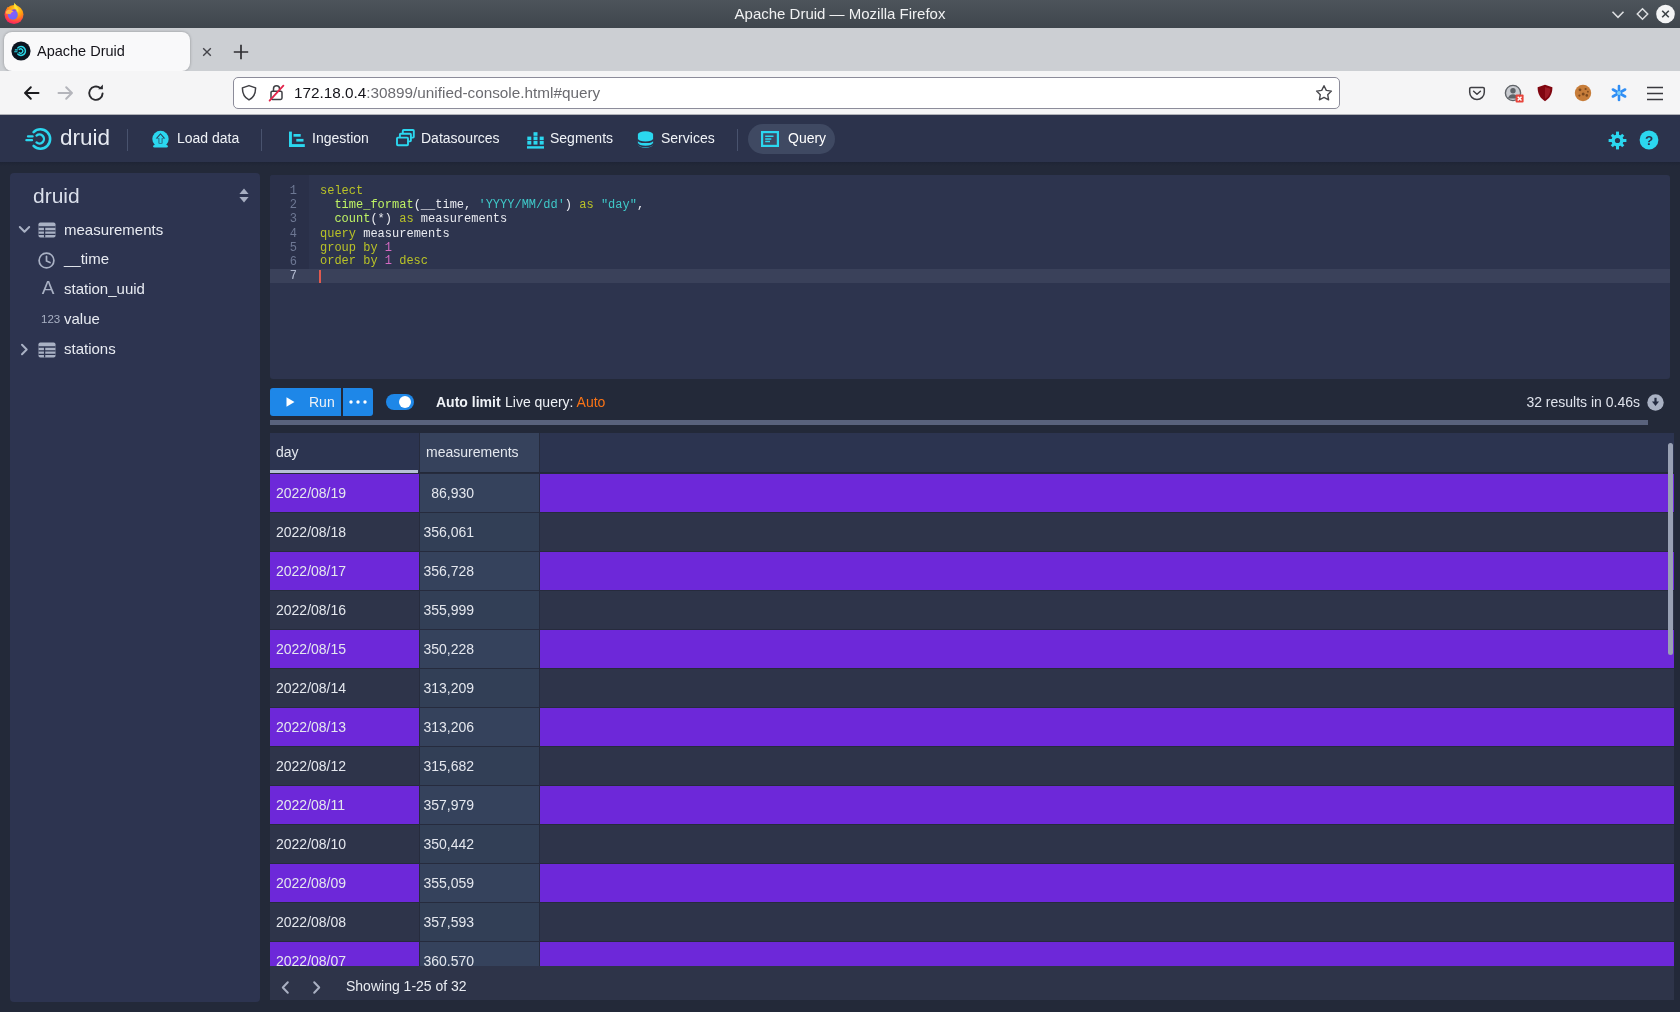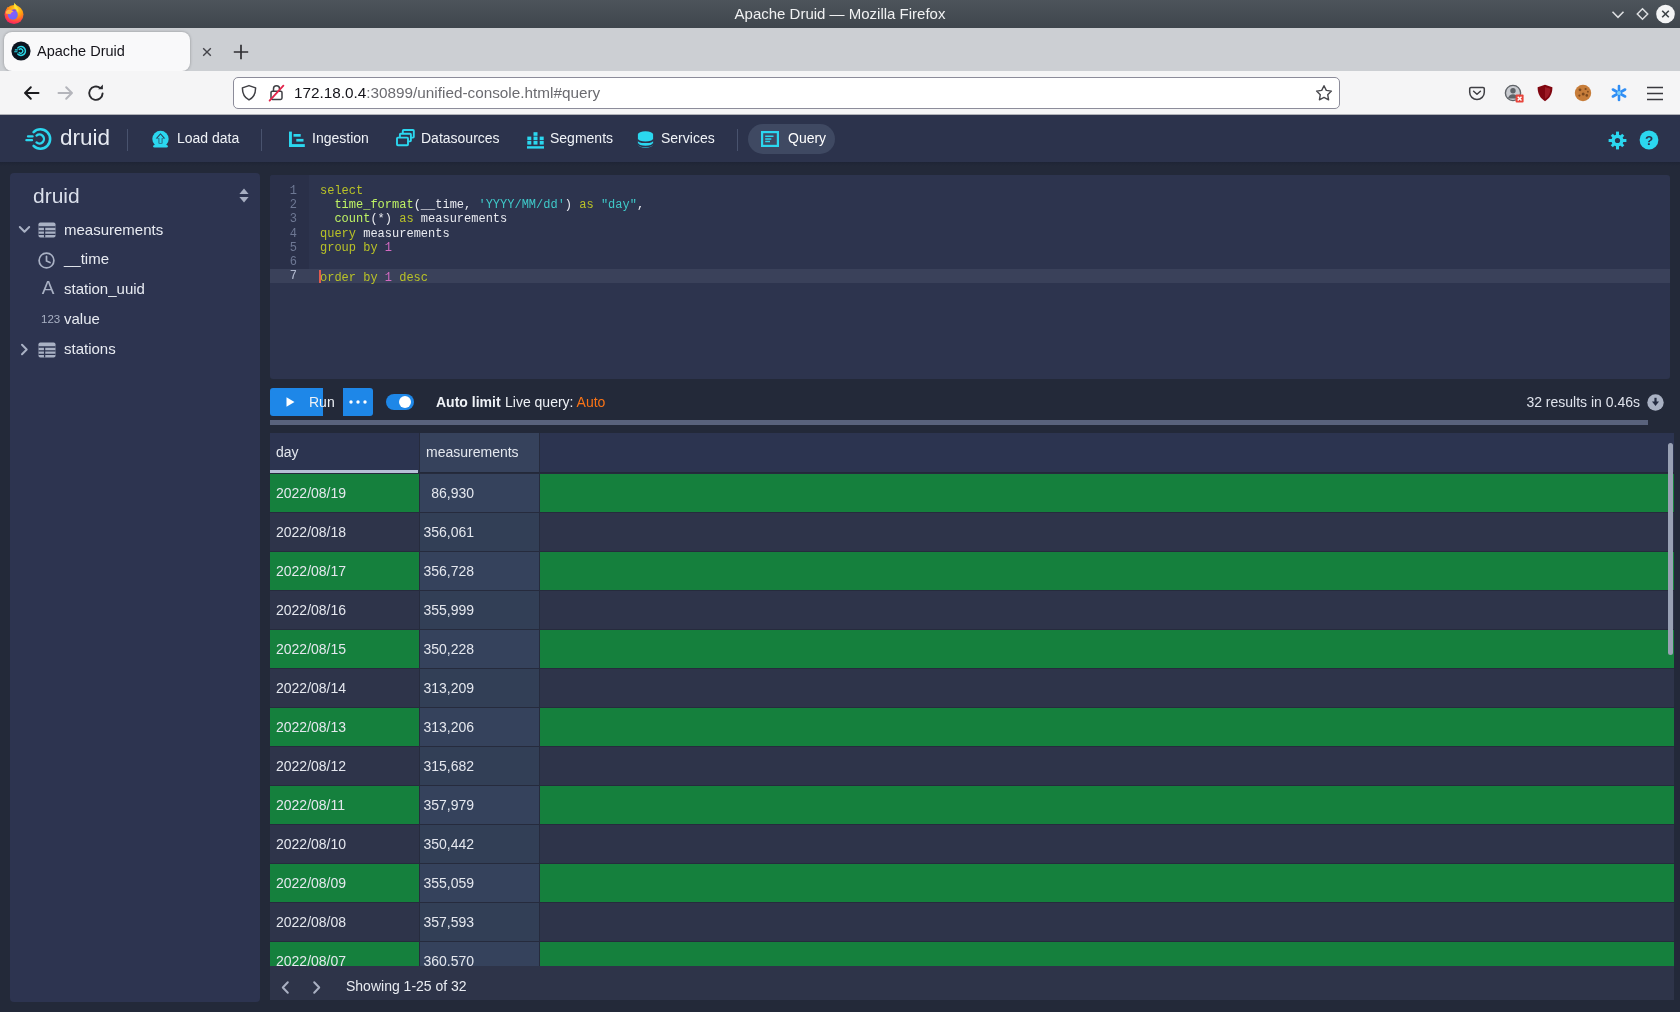--- a/index.html
+++ b/index.html
@@ -38,35 +38,35 @@
   .gl { position:absolute; left:0; width:27px; text-align:right; font-family:"Liberation Mono",monospace;
         font-size:12px; line-height:14.2px; color:#6e7894; }
   .cl { position:absolute; left:50px; font-family:"Liberation Mono",monospace; font-size:12px;
         line-height:14.2px; white-space:pre; color:#e8eaf0; }
   .kw { color:#b9c227; } .fn { color:#bef264; } .st { color:#3fc9c9; } .nu { color:#d36ac2; }
   #curline { left:0; top:94px; width:1400px; height:14.4px; background:#3a415a; }
   #cursor { left:49px; top:94.5px; width:2px; height:13.5px; background:#e05a4f; }
 
   
   .bluebtn { background:#1e87e8; }
-  #runbtn { left:270px; top:388px; width:53px; height:28px; border-radius:3px 0 0 3px; }
+  #runbtn { left:270px; top:388px; width:71px; height:28px; border-radius:3px 0 0 3px; }
   #dotbtn { left:343px; top:388px; width:30px; height:28px; border-radius:0 3px 3px 0; }
   #toggle { left:386px; top:394px; width:28px; height:16px; border-radius:8px; background:#1e87e8; }
   #knob { left:13px; top:2px; width:12px; height:12px; border-radius:50%; background:#ffffff; }
   .runtext { font-size:14px; color:#eef1f6; height:28px; line-height:28px; }
   #splitter { left:270px; top:420px; width:1378px; height:4.5px; background:#59627c; }
 
   
   #table { left:270px; top:433px; width:1404px; height:569px; overflow:hidden; }
   #thead { left:0; top:0; width:1404px; height:38.8px; background:#2c3450; }
   .hdr { top:0; height:38px; line-height:38px; font-size:14px; color:#e3e7ee;text-align:center; }
   #sortline { left:0; top:37px; width:148px; height:3px; background:#b6c0d6; z-index:3; }
   .vline { position:absolute; top:0; width:1px; height:533px; background:#262b3d; z-index:2; }
   .row { position:absolute; left:0; width:1404px; height:39px; border-top:1px solid #262b3d; }
-  .rA { background:#15803d; } .rB { background:#2e344a; }
+  .rA { background:#6d28d9; } .rB { background:#2e344a; }
   .mcell { position:absolute; left:150px; top:0; width:119px; height:39px; }
   .mA { background:#35425c; } .mB { background:#323f56; }
   .dtext { position:absolute; left:6px; top:0; height:38px; line-height:38px; font-size:14px; color:#e4e7ee; }
   .vtext { position:absolute; left:150px; top:0; width:54px; height:38px; line-height:38px;
            font-size:14px; color:#e4e7ee; text-align:right; }
   #pager { left:270px; top:966px; width:1404px; height:34px; background:#2e3449; }
   #thumb { left:1668px; top:443px; width:5px; height:212px; background:#99a1b4; border-radius:2.5px; }
 </style>
 </head>
 <body>
@@ -297,21 +297,21 @@
     <div class="gl" style="top:37.4px;">3</div>
     <div class="gl" style="top:51.6px;">4</div>
     <div class="gl" style="top:65.8px;">5</div>
     <div class="gl" style="top:80px;">6</div>
     <div class="gl" style="top:94.2px; color:#aeb6cc;">7</div>
     <div class="cl" style="top:9px;"><span class="kw">select</span></div>
     <div class="cl" style="top:23.2px;">  <span class="fn">time_format</span>(__time, <span class="st">'YYYY/MM/dd'</span>) <span class="kw">as</span> <span class="st">"day"</span>,</div>
     <div class="cl" style="top:37.4px;">  <span class="fn">count</span>(*) <span class="kw">as</span> measurements</div>
     <div class="cl" style="top:51.6px;"><span class="kw">query</span> measurements</div>
     <div class="cl" style="top:65.8px;"><span class="kw">group by</span> <span class="nu">1</span></div>
-    <div class="cl" style="top:96px;text-align:right;"><span class="kw">order by</span> <span class="nu">1</span> <span class="kw">desc</span></div>
+    <div class="cl" style="top:79px;text-align:right;"><span class="kw">order by</span> <span class="nu">1</span> <span class="kw">desc</span></div>
     <div class="abs" id="cursor"></div>
   </div>
 
   <div class="abs bluebtn" id="runbtn">
       <span class="abs runtext" style="left:39px;">Run</span>
     </div>
   <div class="abs bluebtn" id="dotbtn"></div>
   <div class="abs" id="toggle">
       <div class="abs" id="knob"></div>
     </div>

